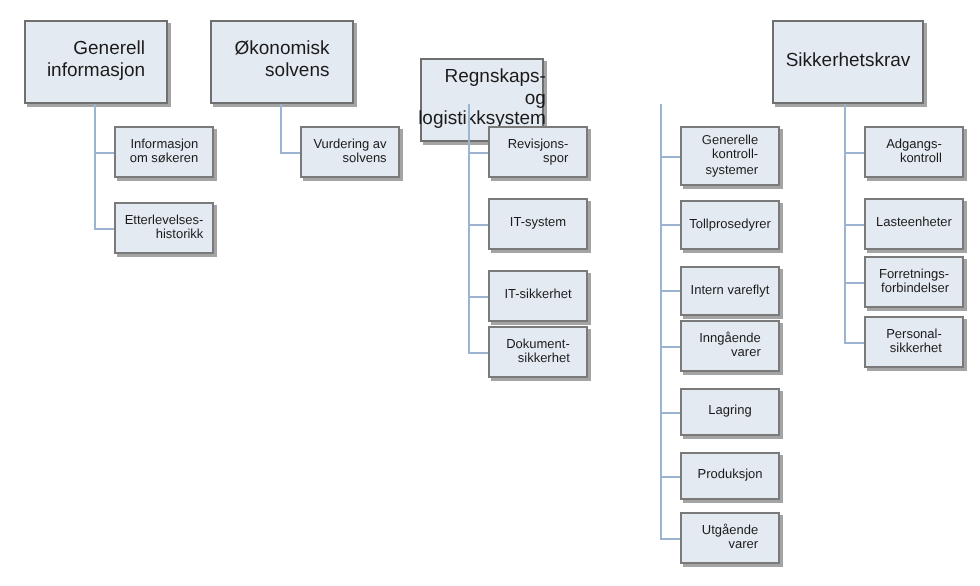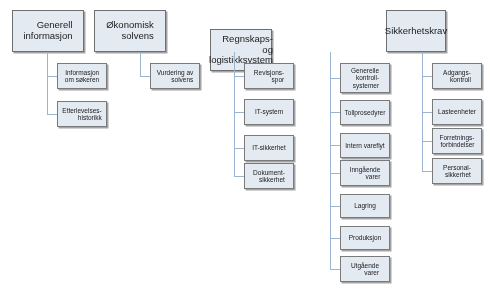--- a/index.html
+++ b/index.html
@@ -65,21 +65,21 @@
   <div class="conn h" style="left:47px; top:114px; width:10px;"></div>
   <div class="node child" style="left:57px; top:63px; width:50px; height:26px;">
     <span class="node-label">Informasjon
 om søkeren</span>
   </div>
   <div class="node child" style="left:57px; top:101px; width:50px; height:26px;">
     <span class="node-label">Etterlevelses-
 historikk</span>
   </div>
 
-  <div class="node root" style="left:94px; top:10px; width:72px; height:42px;">
+  <div class="node root" style="left:105px; top:10px; width:72px; height:42px;">
     <span class="node-label">Økonomisk
 solvens</span>
   </div>
   <div class="conn v" style="left:140px; top:52px; height:24px;"></div>
   <div class="conn h" style="left:140px; top:76px; width:10px;"></div>
   <div class="node child" style="left:150px; top:63px; width:50px; height:26px;">
     <span class="node-label">Vurdering av
 solvens</span>
   </div>
 
@@ -134,21 +134,21 @@
     <span class="node-label">Lagring</span>
   </div>
   <div class="node child" style="left:340px; top:226px; width:50px; height:24px;">
     <span class="node-label">Produksjon</span>
   </div>
   <div class="node child" style="left:340px; top:256px; width:50px; height:26px;">
     <span class="node-label">Utgående
 varer</span>
   </div>
 
-  <div class="node root" style="left:386px; top:10px; width:60px; height:42px;">
+  <div class="node root" style="left:386px; top:10px; width:76px; height:42px;">
     <span class="node-label">Sikkerhetskrav</span>
   </div>
   <div class="conn v" style="left:422px; top:52px; height:119px;"></div>
   <div class="conn h" style="left:422px; top:76px; width:10px;"></div>
   <div class="conn h" style="left:422px; top:112px; width:10px;"></div>
   <div class="conn h" style="left:422px; top:141px; width:10px;"></div>
   <div class="conn h" style="left:422px; top:171px; width:10px;"></div>
   <div class="node child" style="left:432px; top:63px; width:50px; height:26px;">
     <span class="node-label">Adgangs-
 kontroll</span>

